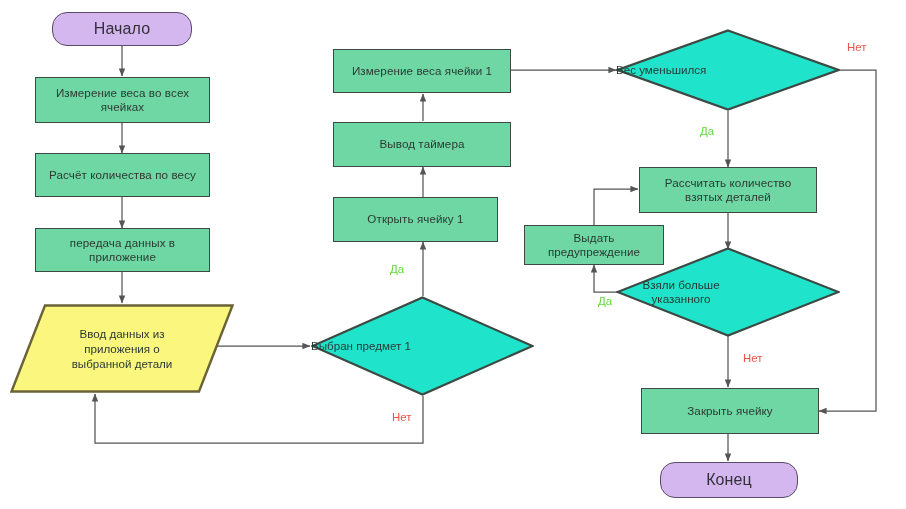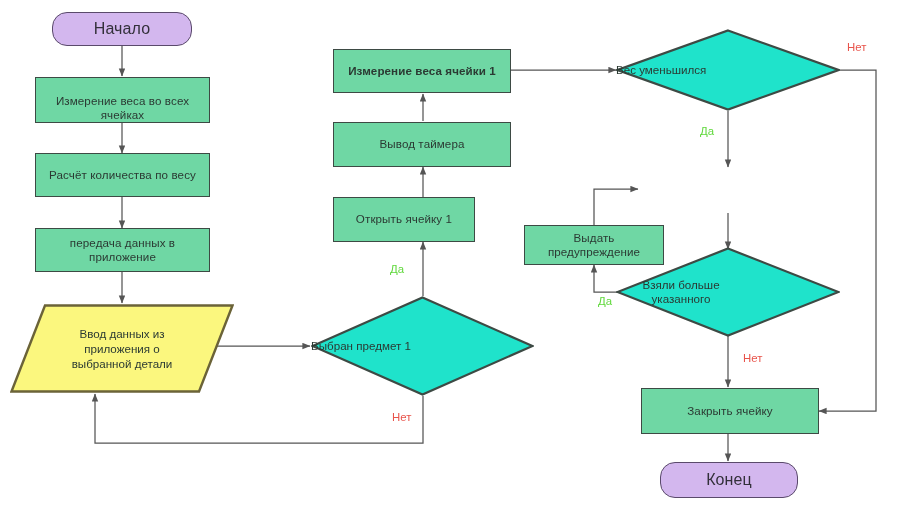--- a/index.html
+++ b/index.html
@@ -119,65 +119,68 @@
       <path d="M728,336 L728,387"></path>
 
       <path d="M728,434 L728,461"></path>
     </g>
   </svg>
 
   <div class="node terminator" style="left:52px;top:12px;width:140px;height:34px;">
     <span>Начало</span>
   </div>
 
-  <div class="node rect" style="left:35px;top:77px;width:175px;height:46px;padding:0 8px;align-items:flex-end;">
+  <div class="node rect" style="left:35px;top:77px;width:175px;height:46px;padding:0 8px;">
     <span>Измерение веса во всех ячейках</span>
   </div>
 
   <div class="node rect" style="left:35px;top:153px;width:175px;height:44px;padding:0 6px;">
     <span>Расчёт количества по весу</span>
   </div>
 
   <div class="node rect" style="left:35px;top:228px;width:175px;height:44px;padding:10px 8px;">
     <span>передача данных в приложение</span>
   </div>
 
   <div class="para-wrap" style="left:10px;top:304px;width:224px;height:89px;">
     <svg class="para-shape" viewBox="0 0 224 89" preserveAspectRatio="none">
       <polygon points="35,1.5 222.5,1.5 189,87.5 1.5,87.5" fill="#fbf77e" stroke="#6b6338" stroke-width="2.4"></polygon>
     </svg>
     <span class="para-label" style="max-width:120px;">Ввод данных из приложения о выбранной детали</span>
   </div>
 
-  <div class="node rect" style="left:333px;top:49px;width:178px;height:44px;padding:0 6px;font-weight:bold;">
+  <div class="node rect" style="left:333px;top:49px;width:178px;height:44px;padding:0 6px;">
     <span>Измерение веса ячейки 1</span>
   </div>
 
   <div class="node rect" style="left:333px;top:122px;width:178px;height:45px;padding:0 15px;">
     <span>Вывод таймера</span>
   </div>
 
-  <div class="node rect" style="left:333px;top:197px;width:142px;height:45px;padding:8px 6px;">
+  <div class="node rect" style="left:333px;top:197px;width:165px;height:45px;padding:8px 6px;">
     <span>Открыть ячейку 1</span>
   </div>
 
   <div class="diamond-wrap" style="left:311px;top:296px;width:223px;height:100px;">
     <svg class="diamond-shape" viewBox="0 0 223 100" preserveAspectRatio="none">
       <polygon points="111.5,1.5 221.5,50 111.5,98.5 1.5,50" fill="#1fe3cb" stroke="#3d4a44" stroke-width="2.2"></polygon>
     </svg>
     <span class="diamond-label" style="max-width:150px;">Выбран предмет 1</span>
   </div>
 
   <div class="diamond-wrap" style="left:616px;top:29px;width:224px;height:82px;">
     <svg class="diamond-shape" viewBox="0 0 224 82" preserveAspectRatio="none">
       <polygon points="112,1.5 222.5,41 112,80.5 1.5,41" fill="#1fe3cb" stroke="#3d4a44" stroke-width="2.2"></polygon>
     </svg>
     <span class="diamond-label" style="max-width:150px;">Вес уменьшился</span>
   </div>
 
+  <div class="node rect" style="left:639px;top:167px;width:178px;height:46px;padding:0 6px;">
+    <span>Рассчитать количество взятых деталей</span>
+  </div>
 
   <div class="node rect" style="left:524px;top:225px;width:140px;height:40px;padding:0 5px;">
     <span>Выдать предупреждение</span>
   </div>
 
   <div class="diamond-wrap" style="left:616px;top:247px;width:224px;height:90px;">
     <svg class="diamond-shape" viewBox="0 0 224 90" preserveAspectRatio="none">
       <polygon points="112,1.5 222.5,45 112,88.5 1.5,45" fill="#1fe3cb" stroke="#3d4a44" stroke-width="2.2"></polygon>
     </svg>
     <span class="diamond-label" style="max-width:130px;">Взяли больше указанного</span>

